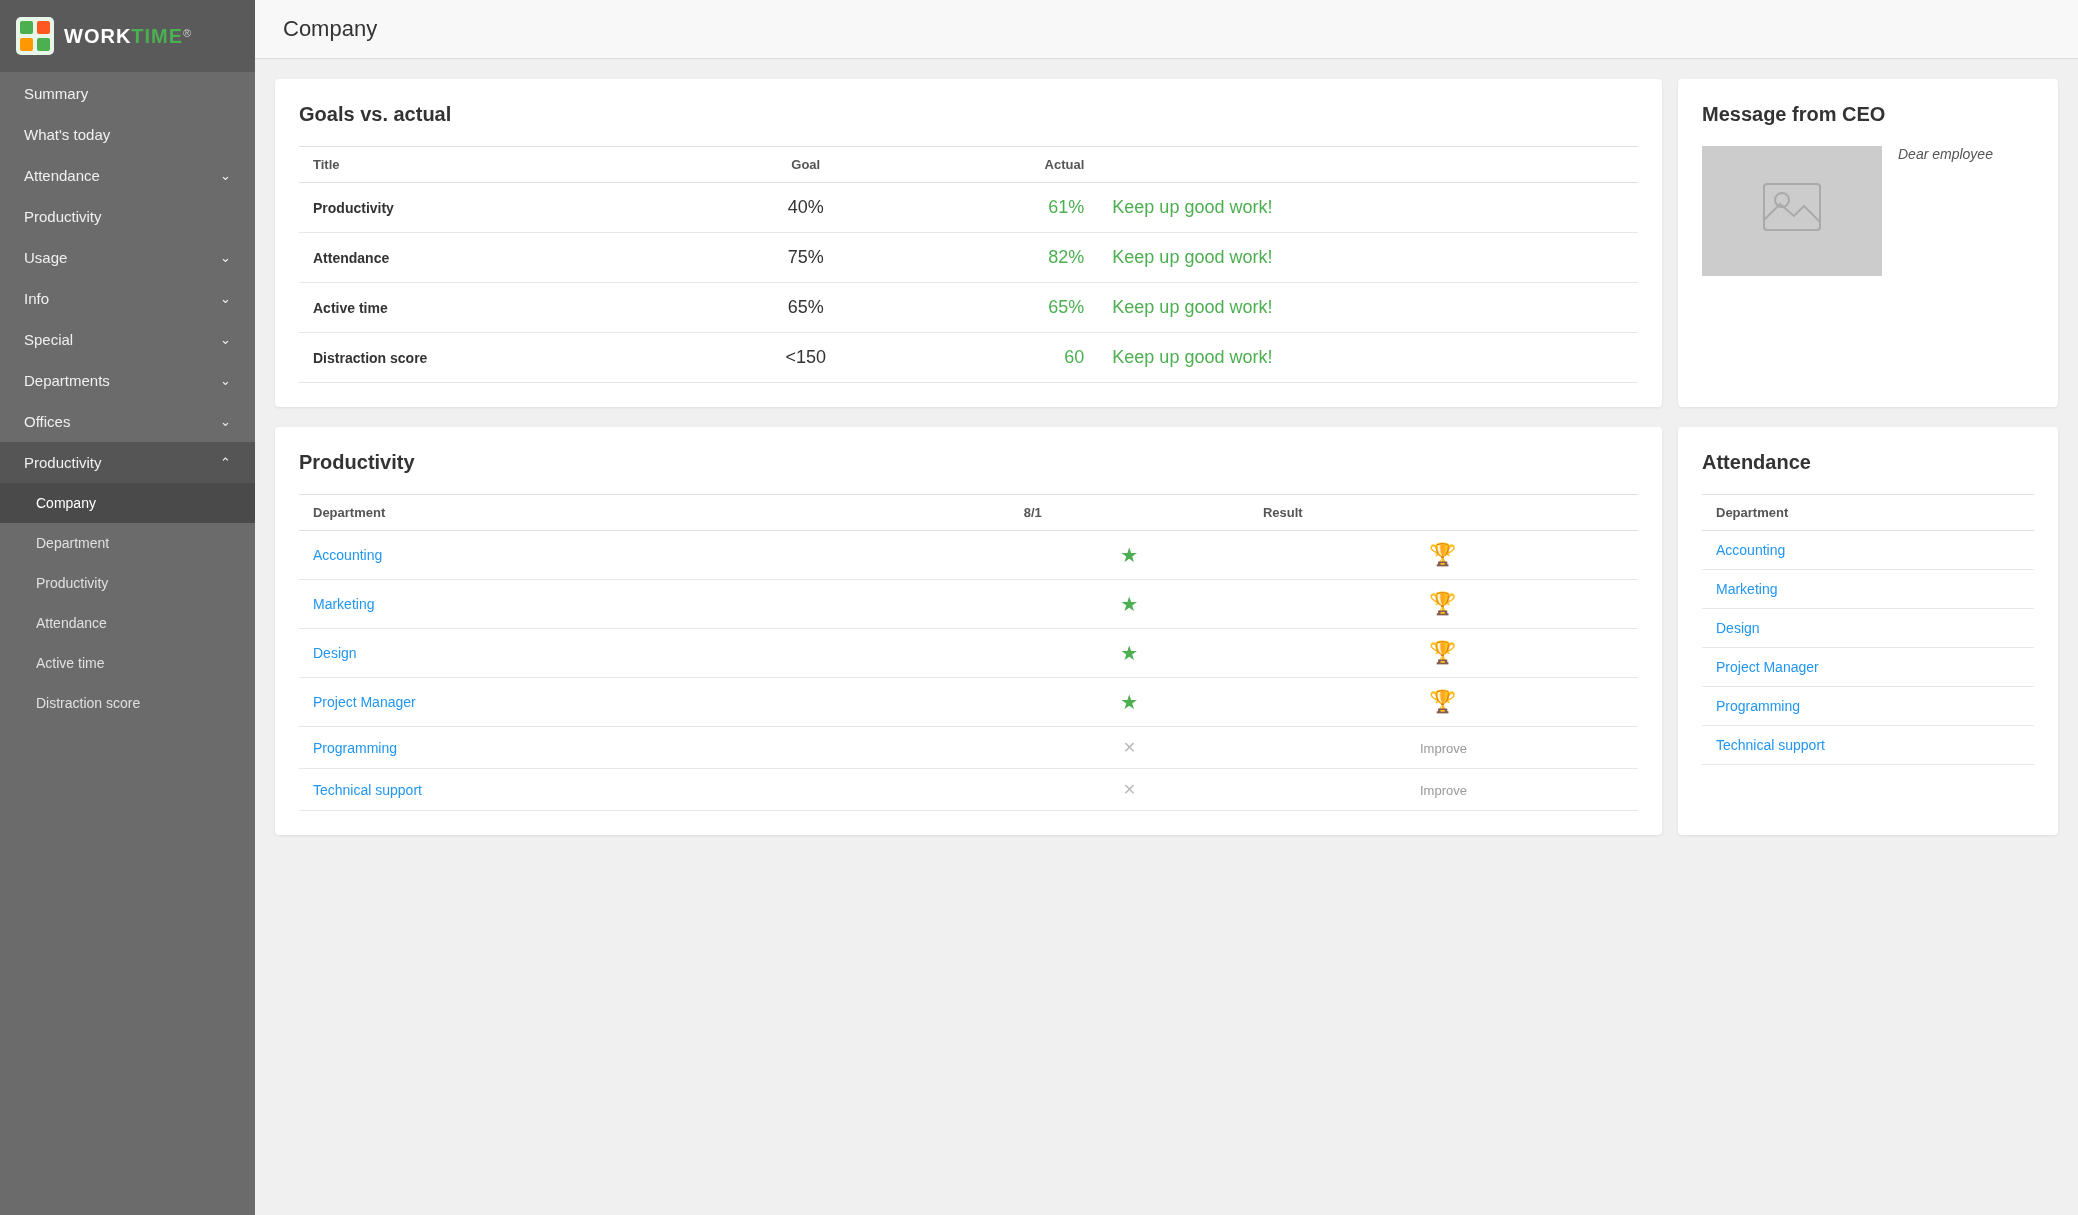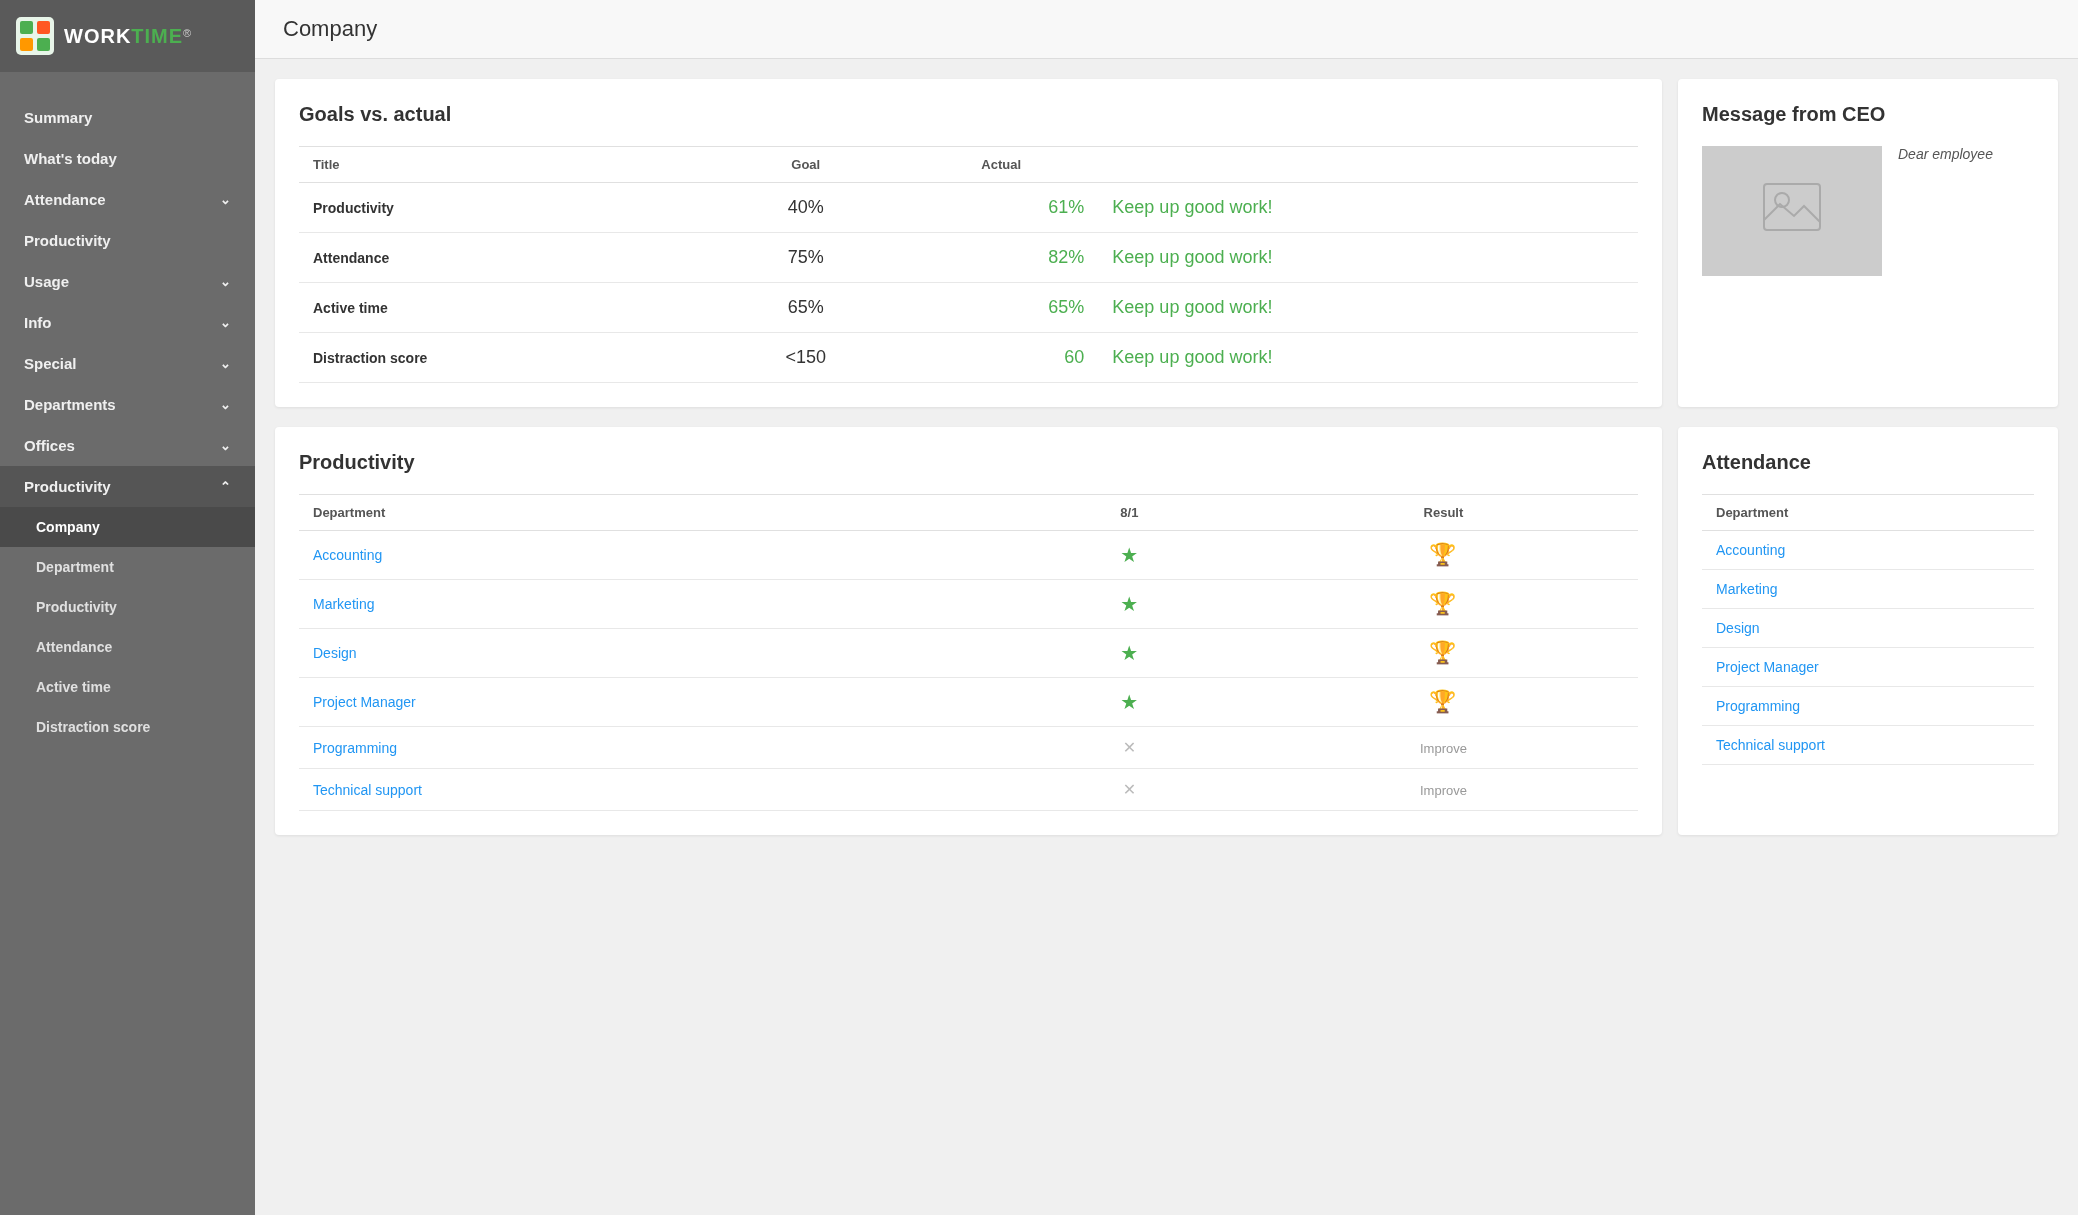--- a/index.html
+++ b/index.html
@@ -20,21 +20,21 @@
       background: #5a5a5a;
       padding: 17px 16px;
       display: flex;
       align-items: center;
       gap: 10px;
     }
     #sidebar-logo-icon {
       width: 38px;
       height: 38px;
     }
-    .sidebar-nav { padding: 25px 0; font-weight: bold; }
+    .sidebar-nav { padding: 1px 0; }
     .sidebar-item {
       display: flex;
       align-items: center;
       justify-content: space-between;
       padding: 12px 24px;
       cursor: pointer;
       font-size: 15px;
       color: #f0f0f0;
       transition: background 0.15s;
     }
@@ -131,21 +131,21 @@
     .prod-table { width: 100%; border-collapse: collapse; }
     .prod-table th {
       text-align: left;
       font-size: 13px;
       font-weight: bold;
       color: #555;
       padding: 10px 14px;
       border-top: 1px solid #e0e0e0;
       border-bottom: 1px solid #e0e0e0;
     }
-    .prod-table th.center { text-align: center; }
+    .prod-table th.center { text-align: left; }
     .prod-table td {
       padding: 11px 14px;
       border-bottom: 1px solid #e8e8e8;
       font-size: 14px;
       color: #333;
     }
     .prod-table td.center { text-align: center; }
     .dept-link { color: #2196f3; text-decoration: none; cursor: pointer; }
     .star-green { color: #4caf50; font-size: 20px; }
     .trophy { font-size: 22px; }
@@ -236,21 +236,21 @@
 
   <div id="content">
 
     <div class="card">
       <div class="card-title">Goals vs. actual</div>
       <table class="goals-table">
         <thead>
           <tr>
             <th>Title</th>
             <th style="text-align:center;">Goal</th>
-            <th style="text-align:center;">Actual</th>
+            <th style="text-align:right;">Actual</th>
             <th></th>
           </tr>
         </thead>
         <tbody>
           <tr>
             <td>Productivity</td>
             <td class="goal-val">40%</td>
             <td class="actual-val">61%</td>
             <td class="status-good">Keep up good work!</td>
           </tr>

